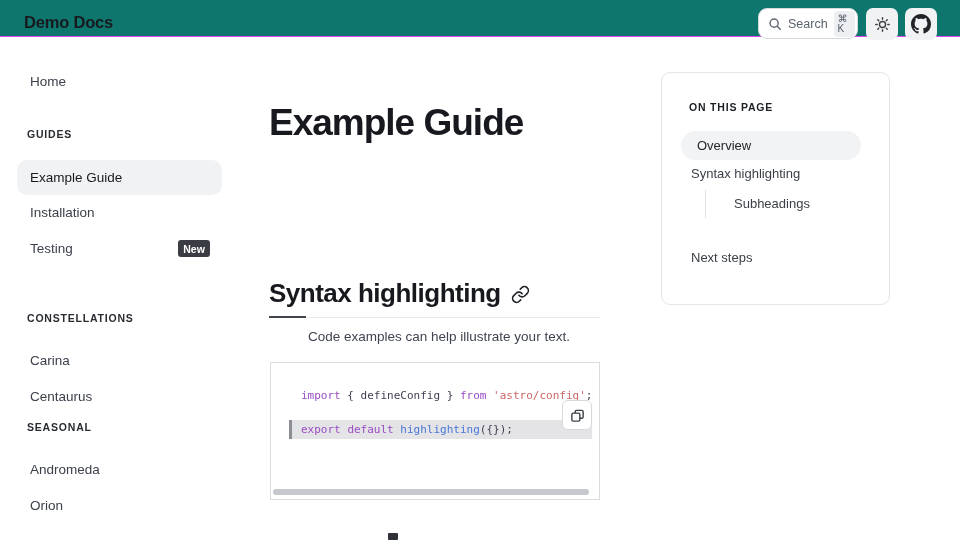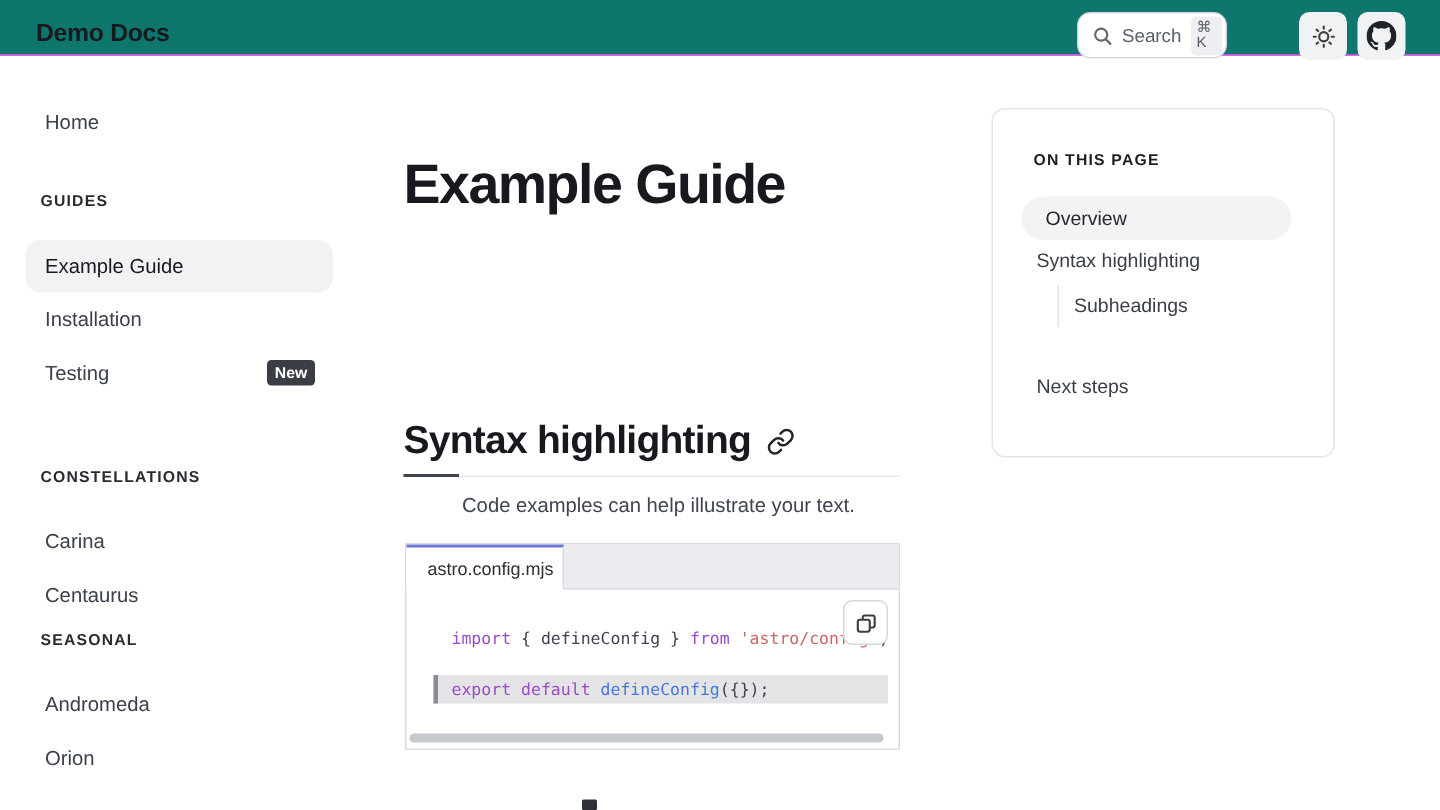--- a/index.html
+++ b/index.html
@@ -3,21 +3,21 @@
 <meta charset="utf-8">
 <style>
   * { margin:0; padding:0; box-sizing:border-box; }
   html,body { background:#fff; }
   body { font-family:"Liberation Sans", sans-serif; color:#17191e; }
   .page { position:relative; width:960px; height:540px; background:#fff; overflow:hidden; }
 
   
   .header { position:absolute; left:0; top:0; width:960px; height:37px; background:#0f766e; border-bottom:1px solid #d946ef; z-index:5; }
   .site-title { position:absolute; left:24px; top:13px; font-size:16.5px; font-weight:bold; letter-spacing:-0.2px; color:#17191e; cursor:pointer; }
-  .search-btn { position:absolute; left:718px; top:8px; width:100px; height:31px; border:1px solid #d6dade; border-radius:9px; background:#fff; display:flex; align-items:center; padding:0 2px 0 9px; gap:6px; cursor:pointer; }
+  .search-btn { position:absolute; left:758px; top:8px; width:100px; height:31px; border:1px solid #d6dade; border-radius:9px; background:#fff; display:flex; align-items:center; padding:0 2px 0 9px; gap:6px; cursor:pointer; }
   .search-btn .s-label { font-size:12.5px; color:#5a616c; }
   .search-btn kbd { margin-left:auto; background:#edeff2; border-radius:4px; font-family:"Liberation Sans",sans-serif; font-size:10px; color:#555b66; padding:3px 4px; line-height:1; }
   .icon-btn { position:absolute; top:8px; width:32px; height:32px; border-radius:7px; background:#f1f2f4; display:flex; align-items:center; justify-content:center; cursor:pointer; border:none; }
   .icon-btn.theme { left:866px; }
   .icon-btn.gh { left:905px; }
 
   
   .side-item { position:absolute; left:30px; height:20px; line-height:20px; font-size:13.5px; color:#3b404b; cursor:pointer; white-space:nowrap; }
   .side-label { position:absolute; left:27px; height:14px; line-height:14px; font-size:10.5px; font-weight:bold; letter-spacing:0.8px; color:#282b31; white-space:nowrap; }
   .side-pill { position:absolute; left:17px; top:160px; width:205px; height:35px; border-radius:10px; background:#f1f2f4; display:flex; align-items:center; padding-left:13px; cursor:pointer; }
@@ -49,21 +49,21 @@
   .hscrollbar { position:absolute; left:2px; bottom:4px; width:316px; height:6px; border-radius:3px; background:#c5c8cd; cursor:pointer; }
 
   .cutoff { position:absolute; left:388px; top:533px; width:10px; height:7px; background:#2e3138; border-radius:1px; }
 
   
   .toc-card { position:absolute; left:661px; top:72px; width:229px; height:233px; background:#fff; border:1px solid #e3e5e9; border-radius:9px; }
   .toc-title { position:absolute; left:28px; top:101px; font-size:10.5px; font-weight:bold; letter-spacing:0.8px; color:#1c1f24; }
   .toc-pill { position:absolute; left:681px; top:131px; width:180px; height:29px; border-radius:15px; background:#f2f3f5; display:flex; align-items:center; padding-left:16px; cursor:pointer; }
   .toc-pill span { font-size:13px; color:#23262b; }
   .toc-link { position:absolute; font-size:13px; color:#3a3f47; height:18px; line-height:18px; cursor:pointer; white-space:nowrap; }
-  .toc-sub { position:absolute; left:705px; top:190px; border-left:1px solid #e1e3e7; padding-left:10px; }
+  .toc-sub { position:absolute; left:705px; top:190px; border-left:1px solid #e1e3e7; padding-left:28px; }
   .toc-sub .toc-sublink { font-size:13px; color:#3a3f47; height:28px; line-height:28px; cursor:pointer; white-space:nowrap; }
 
   svg { display:block; }
 </style>
 </head>
 <body>
 
 <div class="page">
 
   <div class="header">
@@ -126,28 +126,24 @@
     <h2 class="h2">Syntax highlighting</h2><span class="anchor-icon"><svg width="19" height="19" viewBox="0 0 24 24" fill="none" stroke="#222529" stroke-width="2.1" stroke-linecap="round" stroke-linejoin="round">
           <path d="M10 13a5 5 0 0 0 7.54.54l3-3a5 5 0 0 0-7.07-7.07l-1.72 1.71"></path>
           <path d="M14 11a5 5 0 0 0-7.54-.54l-3 3a5 5 0 0 0 7.07 7.07l1.71-1.71"></path>
         </svg></span>
     <div class="h2-accent"></div>
   </div>
 
   <p class="p2">Code examples can help illustrate your text.</p>
 
   <div class="code-block">
-    <div class="tabbar">
-      <div class="tab">astro.config.mjs</div>
-      <div class="tab-filler"></div>
-    </div>
     <div class="code-pre">
       <div class="code-line"><span class="tok-kw">import</span><span> { defineConfig } </span><span class="tok-kw">from</span><span> </span><span class="tok-str">'astro/config'</span><span>;</span></div>
       <div class="code-line blank"></div>
-      <div class="code-line mark"><span class="tok-kw">export</span><span> </span><span class="tok-kw">default</span><span> </span><span class="tok-fn">defineConfig</span><span>({});</span></div>
+      <div class="code-line mark"><span class="tok-kw">export</span><span> </span><span class="tok-kw">default</span><span> </span><span class="tok-fn">highlighting</span><span>({});</span></div>
     </div>
     <button class="copy-btn">
       <span>
         <svg width="15" height="15" viewBox="0 0 16 16" fill="none" stroke="#3c4046" stroke-width="1.5" stroke-linejoin="round">
           <rect x="5.5" y="2.5" width="8.5" height="8.5" rx="1.5"></rect>
           <rect x="2" y="5.5" width="8.5" height="8.5" rx="1.5" fill="#ffffff"></rect>
         </svg>
       </span>
     </button>
     <div class="hscrollbar"></div>

